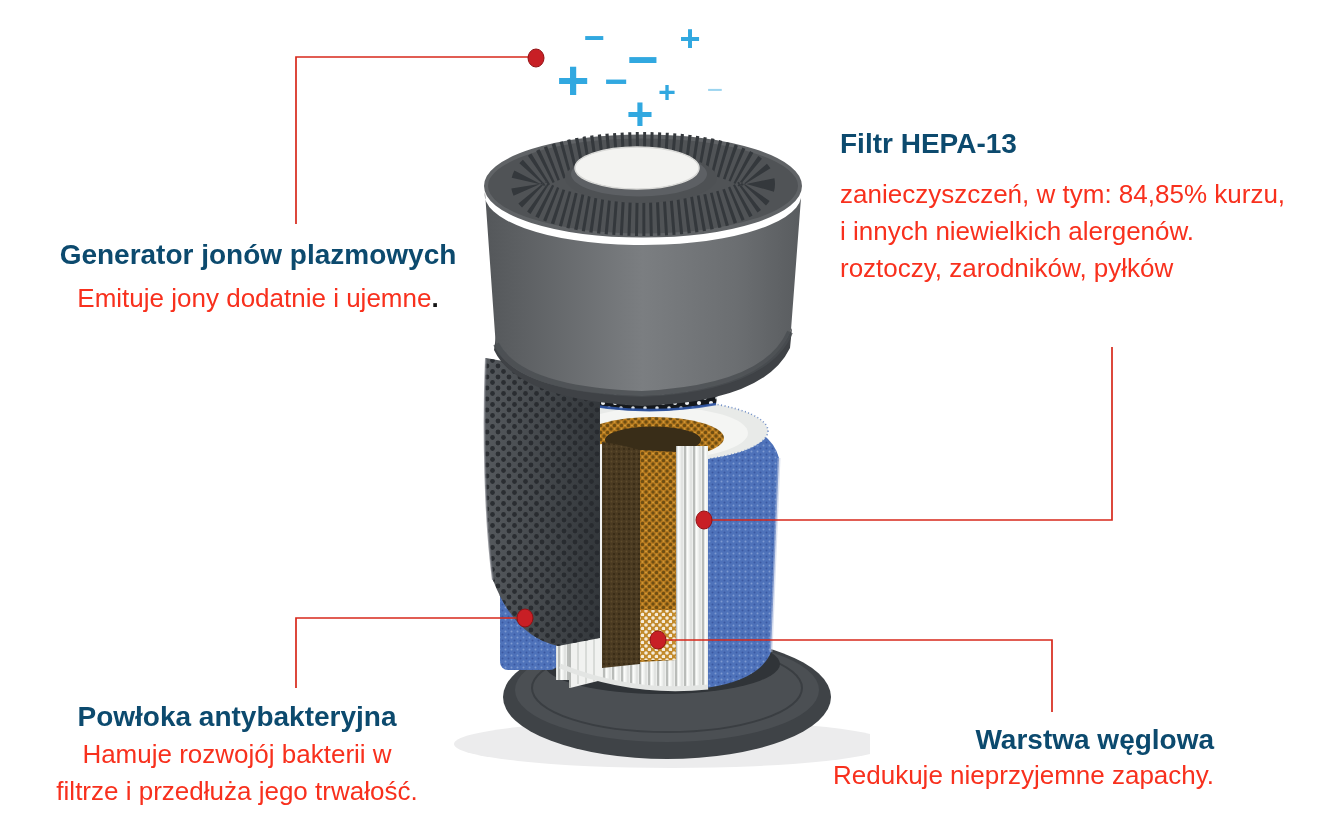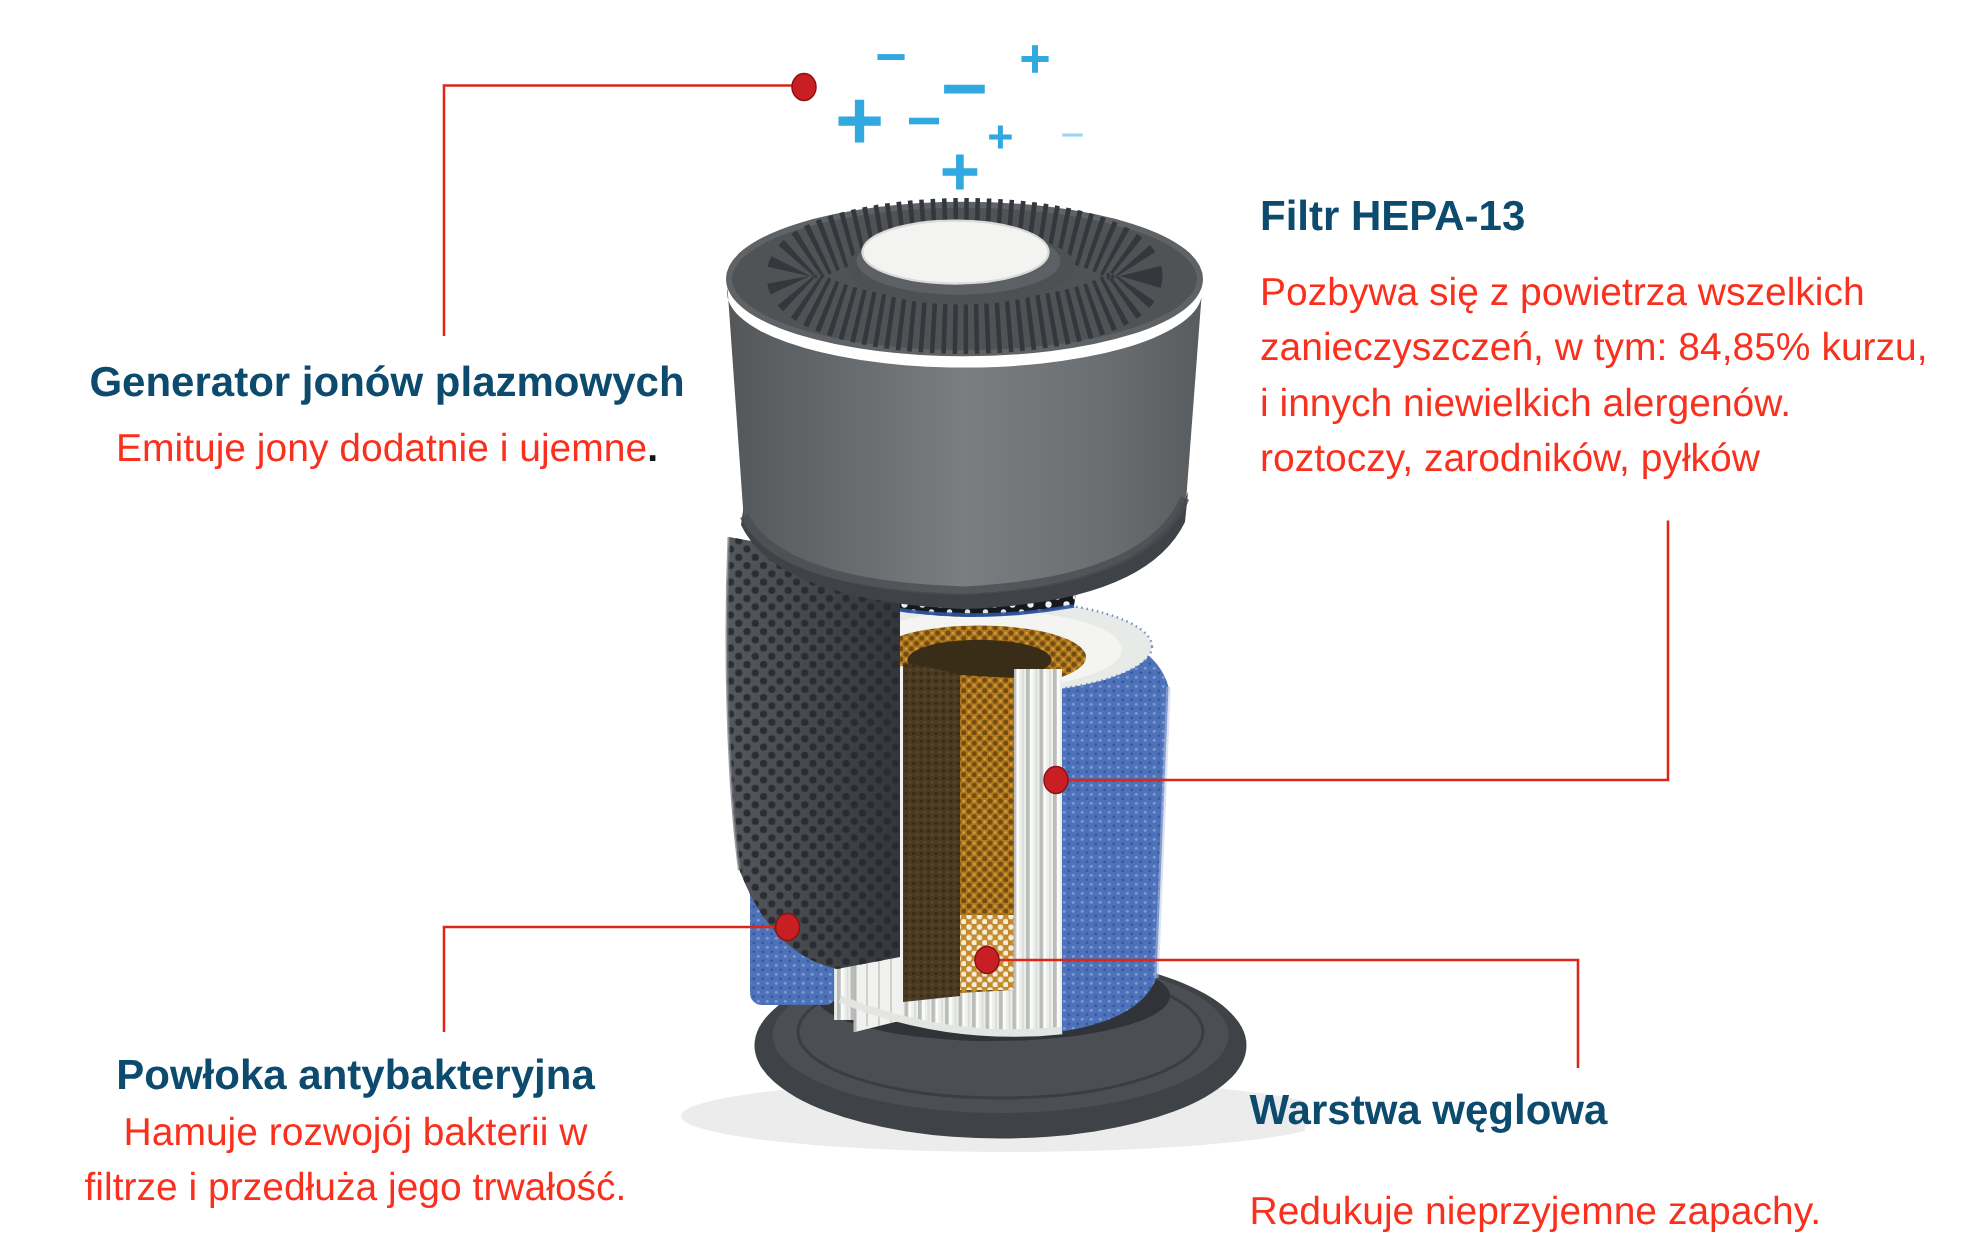--- a/index.html
+++ b/index.html
@@ -23,22 +23,22 @@
   #lbl-generator .period{color:#141414;font-weight:700;}
 
   #lbl-hepa{left:840px;top:128px;text-align:left;}
   #lbl-hepa .heading{line-height:32px;}
   #lbl-hepa .body{margin-top:16px;}
 
   #lbl-anti{left:2px;top:698px;width:470px;text-align:center;}
   #lbl-anti .heading{line-height:38px;}
 
   #lbl-carbon{left:833px;top:722px;text-align:left;}
-  #lbl-carbon .heading{line-height:36px;}
-  #lbl-carbon .redline{line-height:34px;margin-top:32px;}
+  #lbl-carbon .heading{line-height:36px;text-align:right;}
+  #lbl-carbon .redline{line-height:34px;}
 
   
   .ion{
     position:absolute;color:#31a8e0;font-weight:700;line-height:1;
     transform:translate(-50%,-50%);user-select:none;
   }
   #ion1{left:594px;top:38px;font-size:36px;}
   #ion2{left:690px;top:39px;font-size:36px;}
   #ion3{left:643px;top:59px;font-size:54px;}
   #ion4{left:573px;top:80px;font-size:56px;}
@@ -189,21 +189,20 @@
   </div>
 
   <div class="label" id="lbl-generator">
     <div class="heading">Generator jonów plazmowych</div>
     <div class="redline"><span>Emituje jony dodatnie i ujemne</span><span class="period">.</span></div>
   </div>
 
   <div class="label" id="lbl-hepa">
     <div class="heading">Filtr HEPA-13</div>
     <div class="body">
-      <div class="redline">Pozbywa się z powietrza wszelkich</div>
       <div class="redline">zanieczyszczeń, w tym: 84,85% kurzu,</div>
       <div class="redline">i innych niewielkich alergenów.</div>
       <div class="redline">roztoczy, zarodników, pyłków</div>
     </div>
   </div>
 
   <div class="label" id="lbl-anti">
     <div class="heading">Powłoka antybakteryjna</div>
     <div class="redline">Hamuje rozwojój bakterii w</div>
     <div class="redline">filtrze i przedłuża jego trwałość.</div>

